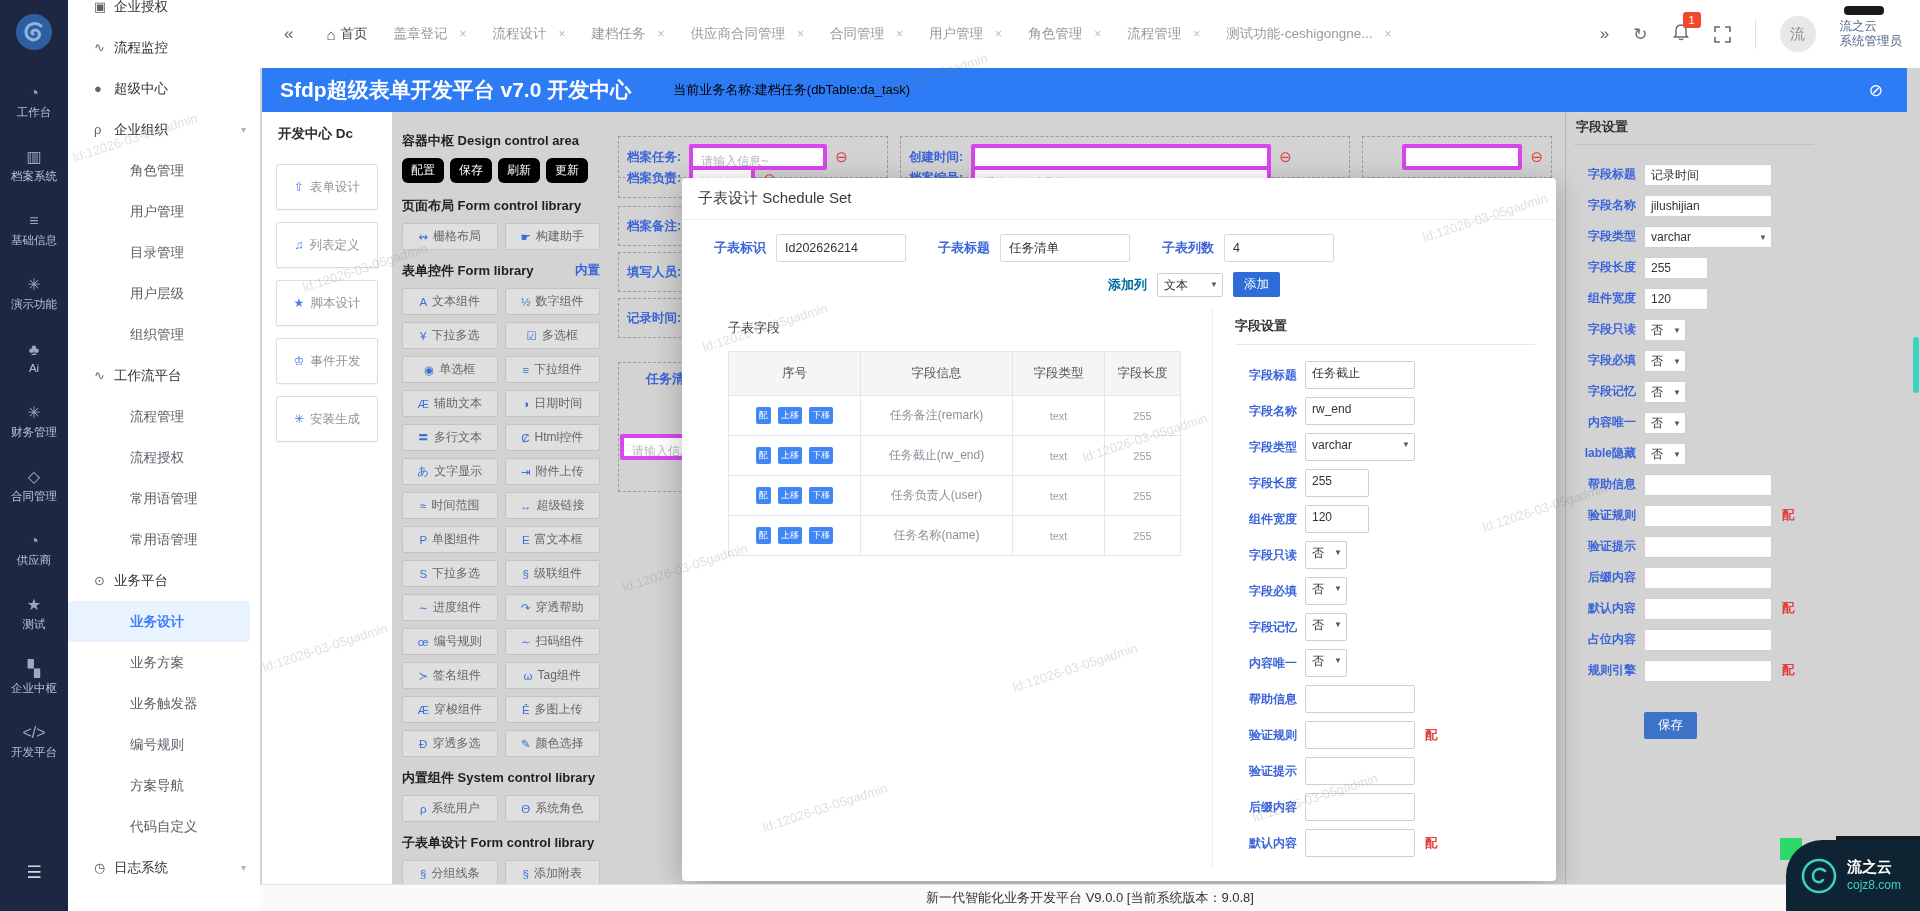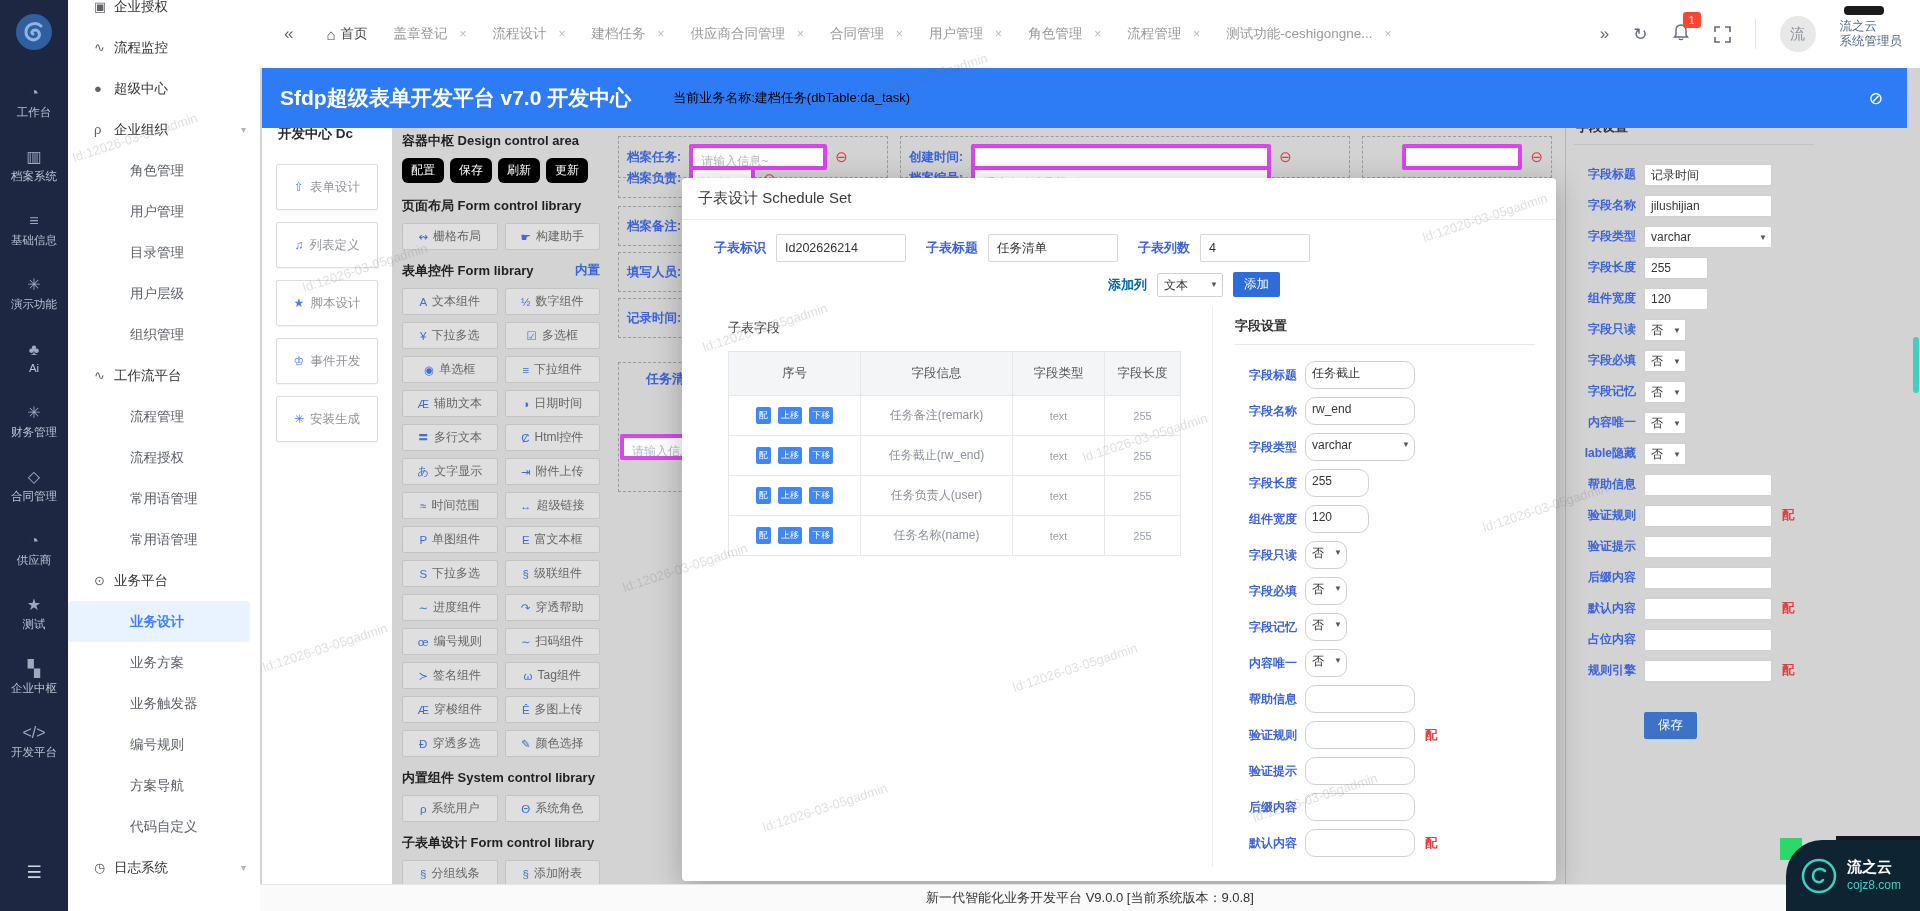--- a/index.html
+++ b/index.html
@@ -35,21 +35,21 @@
   #tab-expand { font-size:17px; color:#666; cursor:pointer; }
   .tb-ic { color:#5f6b7a; font-size:17px; cursor:pointer; position:relative; }
   #bell-wrap { position:relative; cursor:pointer; }
   #bell-badge { position:absolute; top:-11px; left:11px; background:#f5492f; color:#fff; font-size:11px; line-height:14px; padding:1px 6px; border-radius:3px; }
   #tb-divider { width:1px; height:30px; background:#e3e3e3; }
   #avatar { width:36px; height:36px; border-radius:50%; background:#e8e8e8; color:#8a8f99; display:flex; align-items:center; justify-content:center; font-size:15px; cursor:pointer; }
   #user-meta { display:flex; flex-direction:column; line-height:15px; font-size:12.5px; color:#51698a; cursor:pointer; }
   #black-chip-top { position:absolute; left:1844px; top:6px; width:40px; height:9px; background:#1a1a1a; border-radius:4px; z-index:35; }
 
   
-  #bluebar { position:absolute; left:262px; top:68px; width:1645px; height:60px; background:#2e7bf6; display:flex; align-items:center; z-index:21; }
+  #bluebar { position:absolute; left:262px; top:68px; width:1645px; height:44px; background:#2e7bf6; display:flex; align-items:center; z-index:21; }
   #bluebar .bb-title { color:#fff; font-size:21px; font-weight:bold; margin-left:18px; }
   #bluebar .bb-sub { color:#000000; font-size:13px; margin-left:42px; }
   #bluebar .bb-close { margin-left:auto; margin-right:24px; color:#fff; font-size:17px; cursor:pointer; }
 
   
   #workspace { position:absolute; left:260px; top:112px; width:1660px; height:772px; background:#d3d3d3; z-index:10; }
 
   
   #devcol { position:absolute; left:2px; top:0; width:130px; height:772px; background:#fff; }
   #devcol-title { font-size:13.5px; font-weight:bold; color:#2b2b2b; padding:13px 0 9px 16px; }
@@ -92,21 +92,21 @@
   .frow.sel .fcaret, .frow.sm .fcaret { display:block; }
   .fextra { color:#e23c3c; font-weight:bold; font-size:12.5px; margin-left:10px; cursor:pointer; }
   #rp-save { margin:26px 0 0 70px; display:inline-block; background:#3d72c9; color:#fff; font-size:12.5px; padding:5px 14px; border-radius:2px; cursor:pointer; }
   #scroll-thumb { position:absolute; right:1px; top:225px; width:6px; height:56px; background:#3ed0c2; border-radius:3px; }
 
   
   #modal { position:absolute; left:682px; top:178px; width:874px; height:703px; background:#fff; border-radius:4px; box-shadow:0 6px 30px rgba(0,0,0,.25); z-index:40; }
   #modal-head { height:42px; border-bottom:1px solid #ececec; display:flex; align-items:center; padding:0 20px 0 16px; }
   #modal-title { font-size:15px; color:#3a3a3a; }
   #modal-close { margin-left:auto; font-size:19px; color:#8a8a8a; cursor:pointer; }
-  #modal-fields { display:flex; align-items:center; gap:2px; padding:14px 0 6px 32px; }
+  #modal-fields { display:flex; align-items:center; gap:14px; padding:14px 0 6px 32px; }
   .mf { display:flex; align-items:center; gap:10px; }
   .mf-lbl { color:#3c64d9; font-size:13px; font-weight:bold; }
   .mf-input { width:130px; height:28px; border:1px solid #d9d9d9; border-radius:2px; font-size:12.5px; color:#333; line-height:26px; padding:0 8px; }
   #modal-addrow { display:flex; align-items:center; justify-content:flex-end; gap:10px; padding:4px 276px 10px 0; }
   #addcol-lbl { color:#0369a1; font-size:13px; font-weight:bold; }
   #addcol-select { position:relative; width:66px; height:24px; border:1px solid #cfcfcf; border-radius:2px; font-size:12px; color:#333; line-height:22px; padding:0 6px; cursor:pointer; }
   #addcol-select .fcaret { display:block; }
   #addcol-btn { background:#2e6cd9; color:#fff; font-size:12.5px; padding:4px 11px; border-radius:2px; cursor:pointer; }
   #modal-body { display:flex; height:560px; }
   #mb-left { width:530px; padding:12px 0 0 46px; }
@@ -114,21 +114,21 @@
   #mtable { border-collapse:collapse; }
   #mtable th { background:#f4f5f7; border:1px solid #e3e6eb; font-size:12.5px; color:#555; font-weight:normal; height:44px; }
   #mtable td { border:1px solid #e3e6eb; height:40px; text-align:center; font-size:12px; color:#8a8f99; }
   #mtable .c0 { width:132px; } #mtable .c1 { width:152px; } #mtable .c2 { width:92px; } #mtable .c3 { width:76px; }
   #mtable td.dim { color:#9aa0a6; font-size:11px;margin-left:16px; }
   .mini-btn { display:inline-block; background:#3f87f5; color:#fff; font-size:9px; line-height:9px; padding:4px 3px; border-radius:2px; margin:0 2px; cursor:pointer; }
   #mb-right { flex:1; border-left:1px solid #ececec; padding:10px 0 0 22px; }
   #ms-title { font-size:13px; font-weight:bold; color:#333; padding-bottom:9px; border-bottom:1px solid #e8e8e8; width:300px; }
   #ms-rows { margin-top:12px; }
   #ms-rows .frow { height:36px; }
-  #ms-rows .fctl { width:110px; height:28px; line-height:22px;border-radius:10px; }
+  #ms-rows .fctl { width:110px; height:28px; line-height:22px; }
   #ms-rows .frow.num .fctl { width:64px; }
   #ms-rows .frow.sm .fctl { width:42px; }
 
   
   #footer { position:absolute; left:260px; top:884px; width:1660px; height:27px; background:#fafafa; border-top:1px solid #e4e4e4; display:flex; align-items:center; justify-content:center; font-size:13px; color:#333; z-index:45; }
 
   
   #green-chip { position:absolute; left:1780px; top:838px; width:22px; height:22px; background:#2bd96a; z-index:46; }
   #black-chip-bottom { position:absolute; left:1836px; top:836px; width:84px; height:20px; background:#15181d; z-index:46; }
   #brand-card { position:absolute; left:1786px; top:840px; width:134px; height:71px; background:#0e2433; border-radius:36px 0 0 0; display:flex; align-items:center; padding-left:14px; gap:9px; z-index:47; }

